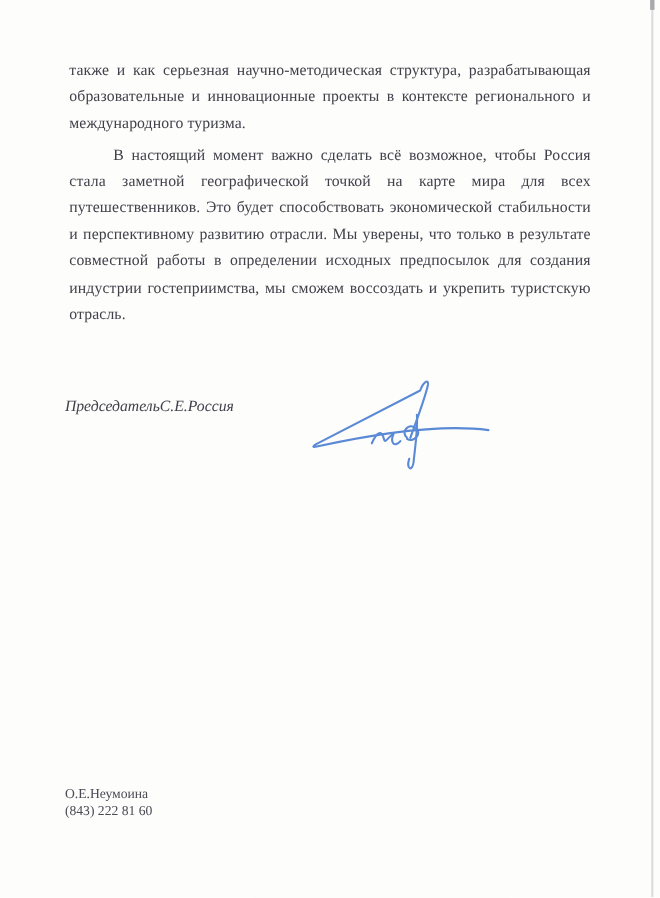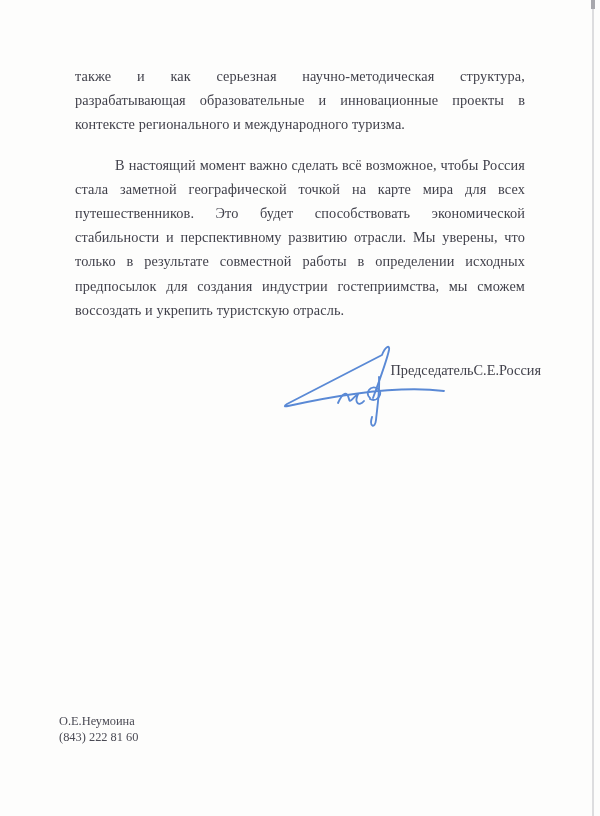--- a/index.html
+++ b/index.html
@@ -33,39 +33,40 @@
     height: 9px;
     background: #a8a8ad;
   }
   .letter-body {
     position: absolute;
     left: 59px;
     top: 48px;
     width: 482px;
   }
   .para {
-    margin: 16px;
+    margin: 4px;
     font-size: 14.3px;
     line-height: 24.2px;
     text-align: justify;
     letter-spacing: 0.1px;
   }
   .para.indent {
     text-indent: 40px;
     font-family: Liberation Serif, serif;
   }
   .sig-row {
     position: absolute;
     left: 59px;
     top: 358px;
     width: 482px;
     display: flex;
-    justify-content: flex-end;
+    justify-content: flex-start;
     font-size: 14.3px;
     line-height: 24.2px;
+    font-style: italic;
   }
   .signature-svg {
     position: absolute;
     left: 276px;
     top: 341px;
     width: 172px;
     height: 92px;
   }
   .footer-contact {
     position: absolute;

